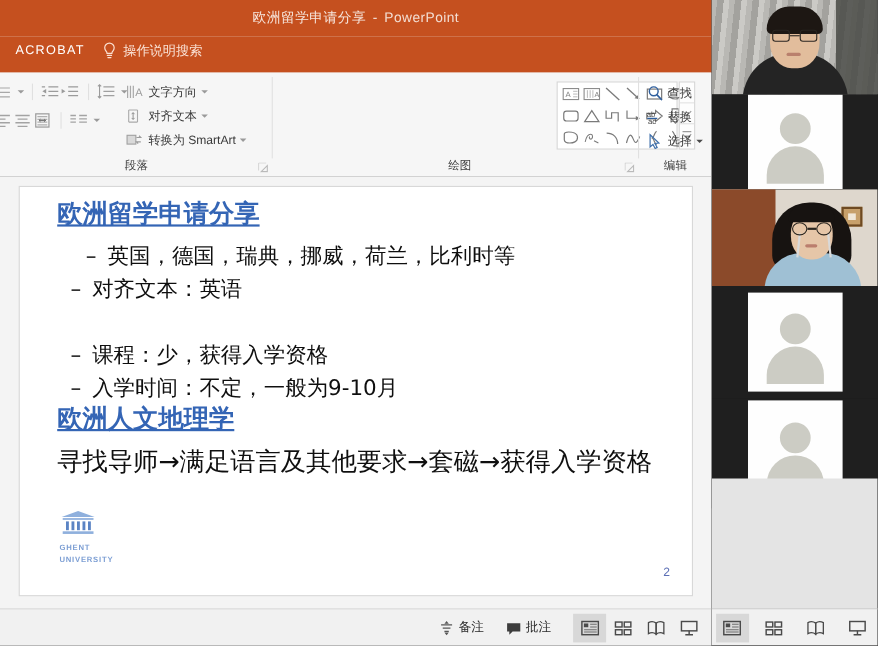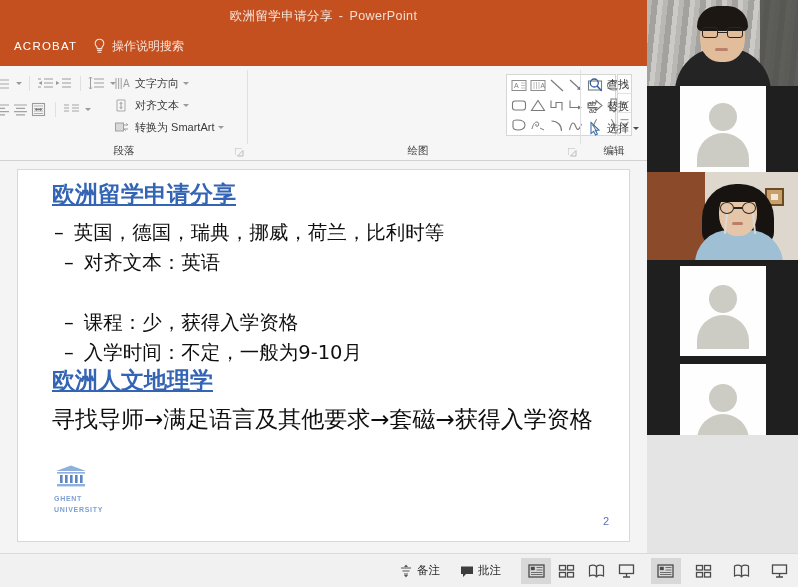--- a/index.html
+++ b/index.html
@@ -478,21 +478,21 @@
         </div>
         <div class="rb-label">编辑</div>
       </div>
     </div>
 
     <div id="canvas-area">
       <div id="slide">
 
         <div class="s-head" style="left:34px; top:9px;">欧洲留学申请分享</div>
 
-        <div class="s-bullet" style="left:36px; top:49px;">
+        <div class="s-bullet" style="left:60px; top:49px;">
           <span class="dash">–</span><span>英国，德国，瑞典，挪威，荷兰，比利时等</span>
         </div>
         <div class="s-bullet" style="left:46px; top:79px;">
           <span class="dash">–</span><span>对齐文本：英语</span>
         </div>
         <div class="s-bullet" style="left:46px; top:139px;">
           <span class="dash">–</span><span>课程：少，获得入学资格</span>
         </div>
         <div class="s-bullet" style="left:46px; top:169px;">
           <span class="dash">–</span><span>入学时间：不定，一般为9-10月</span>

